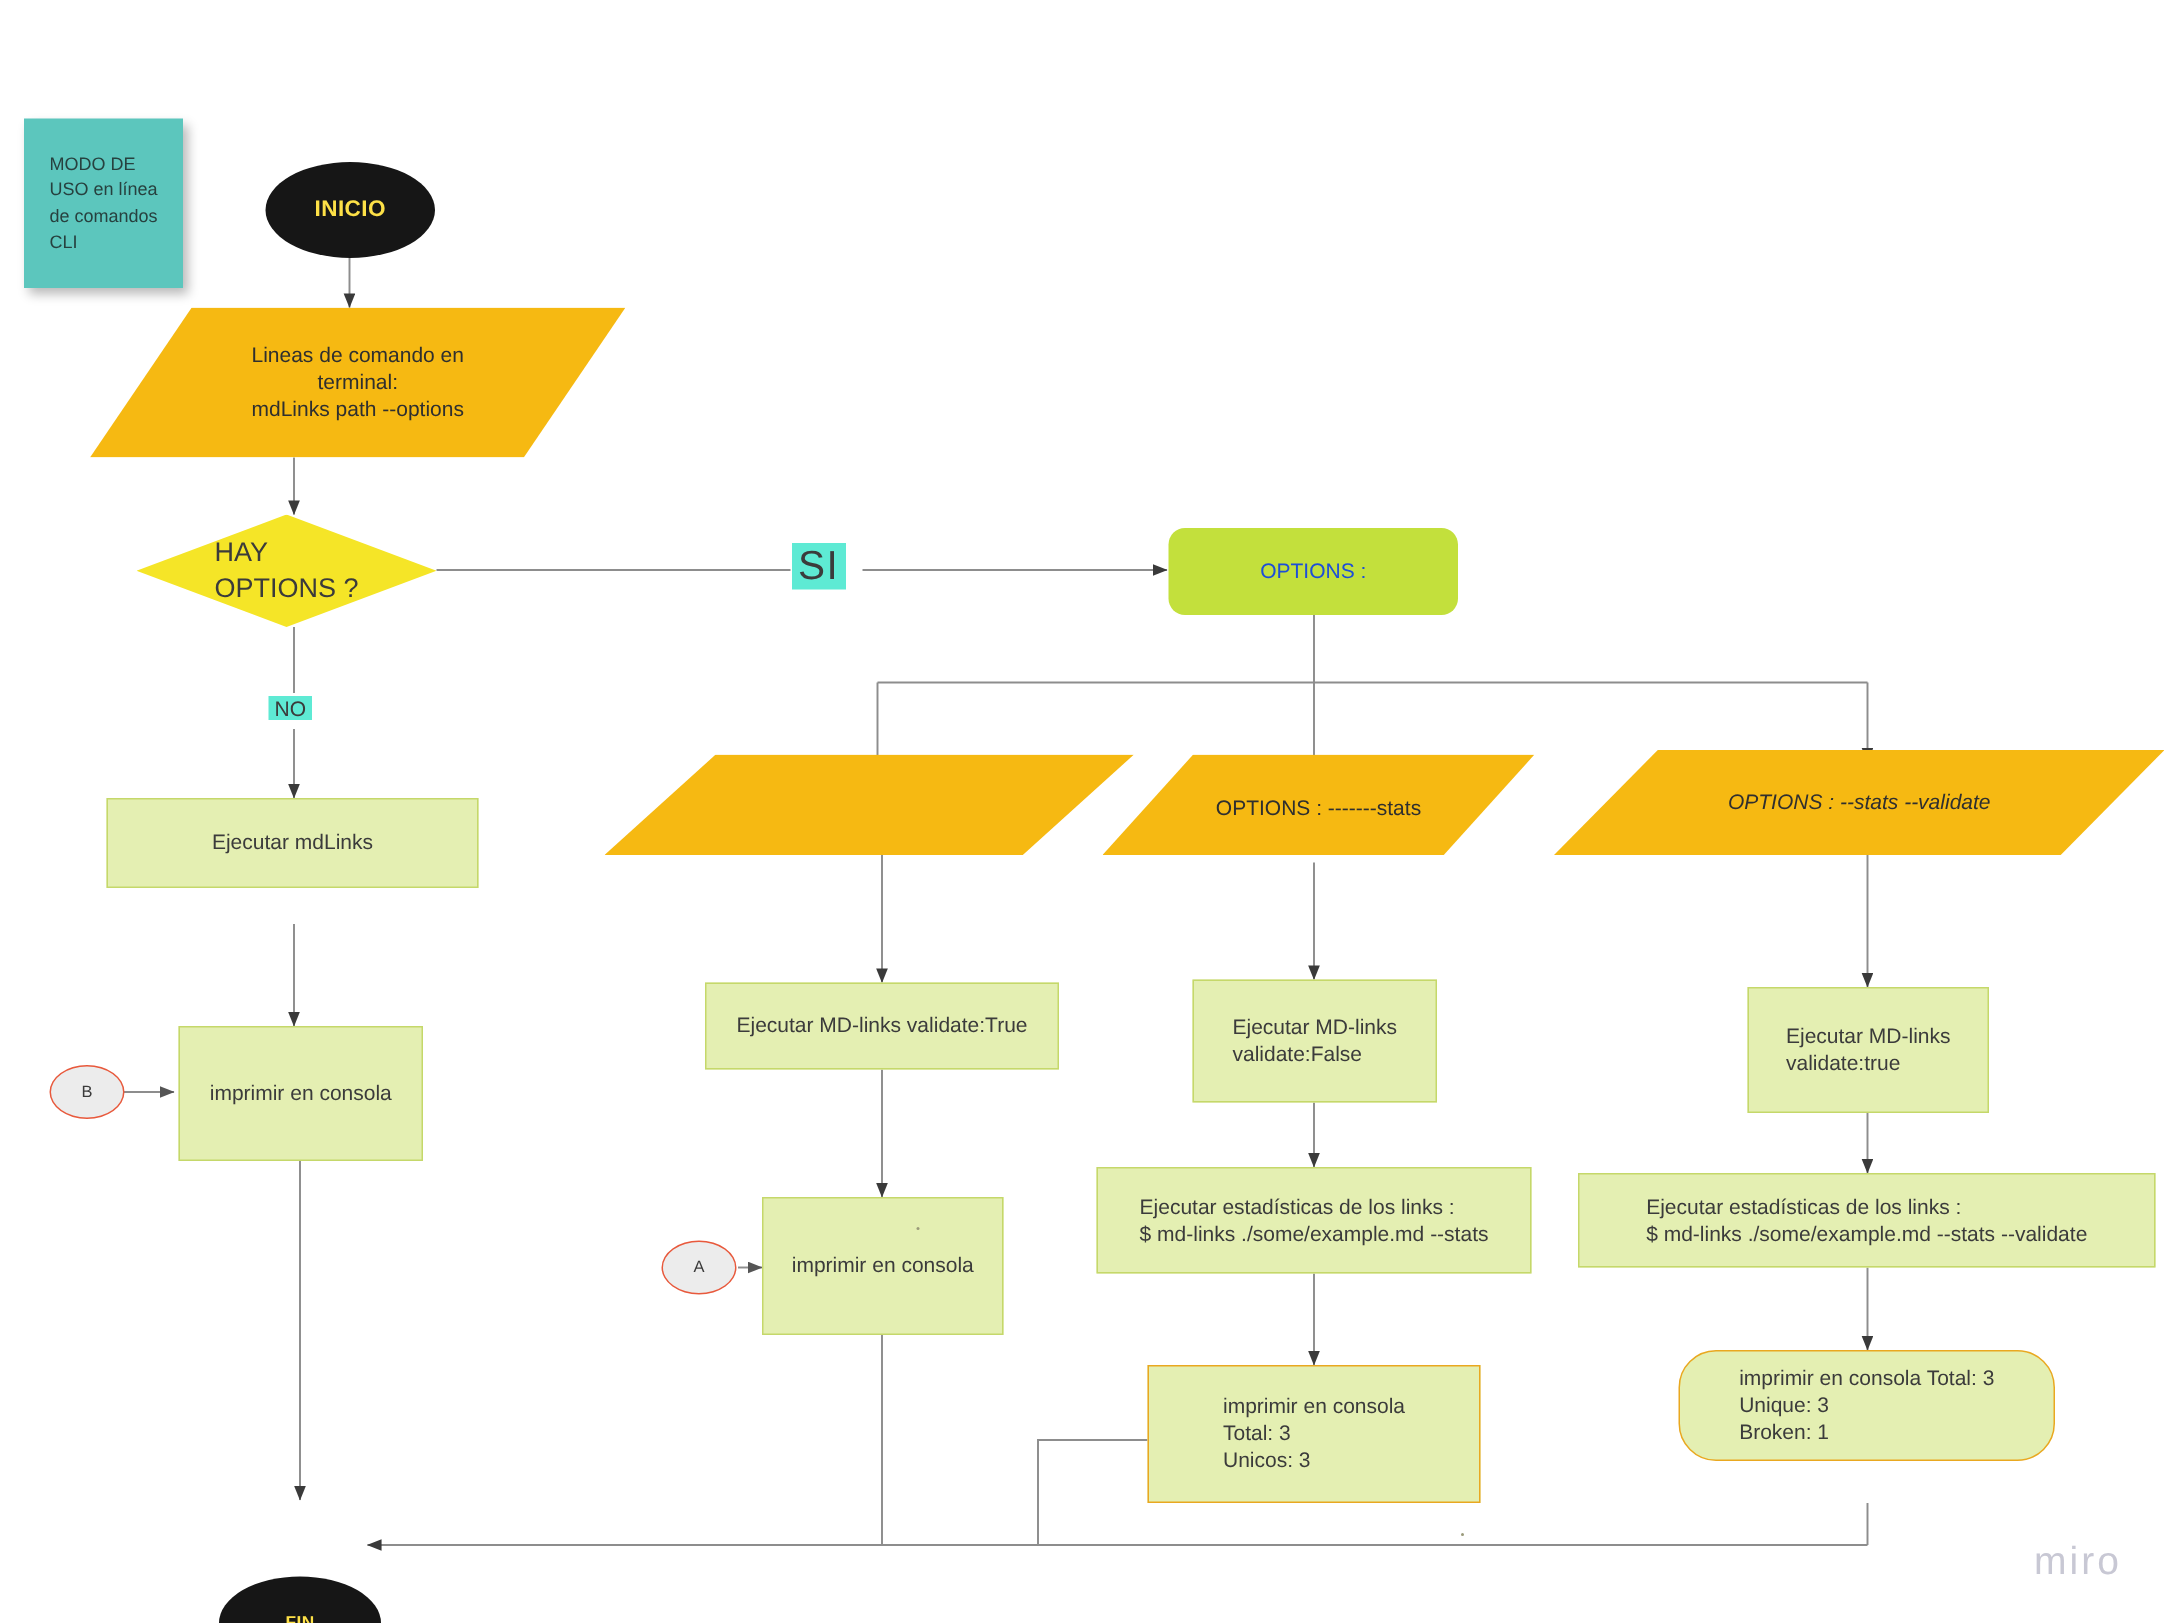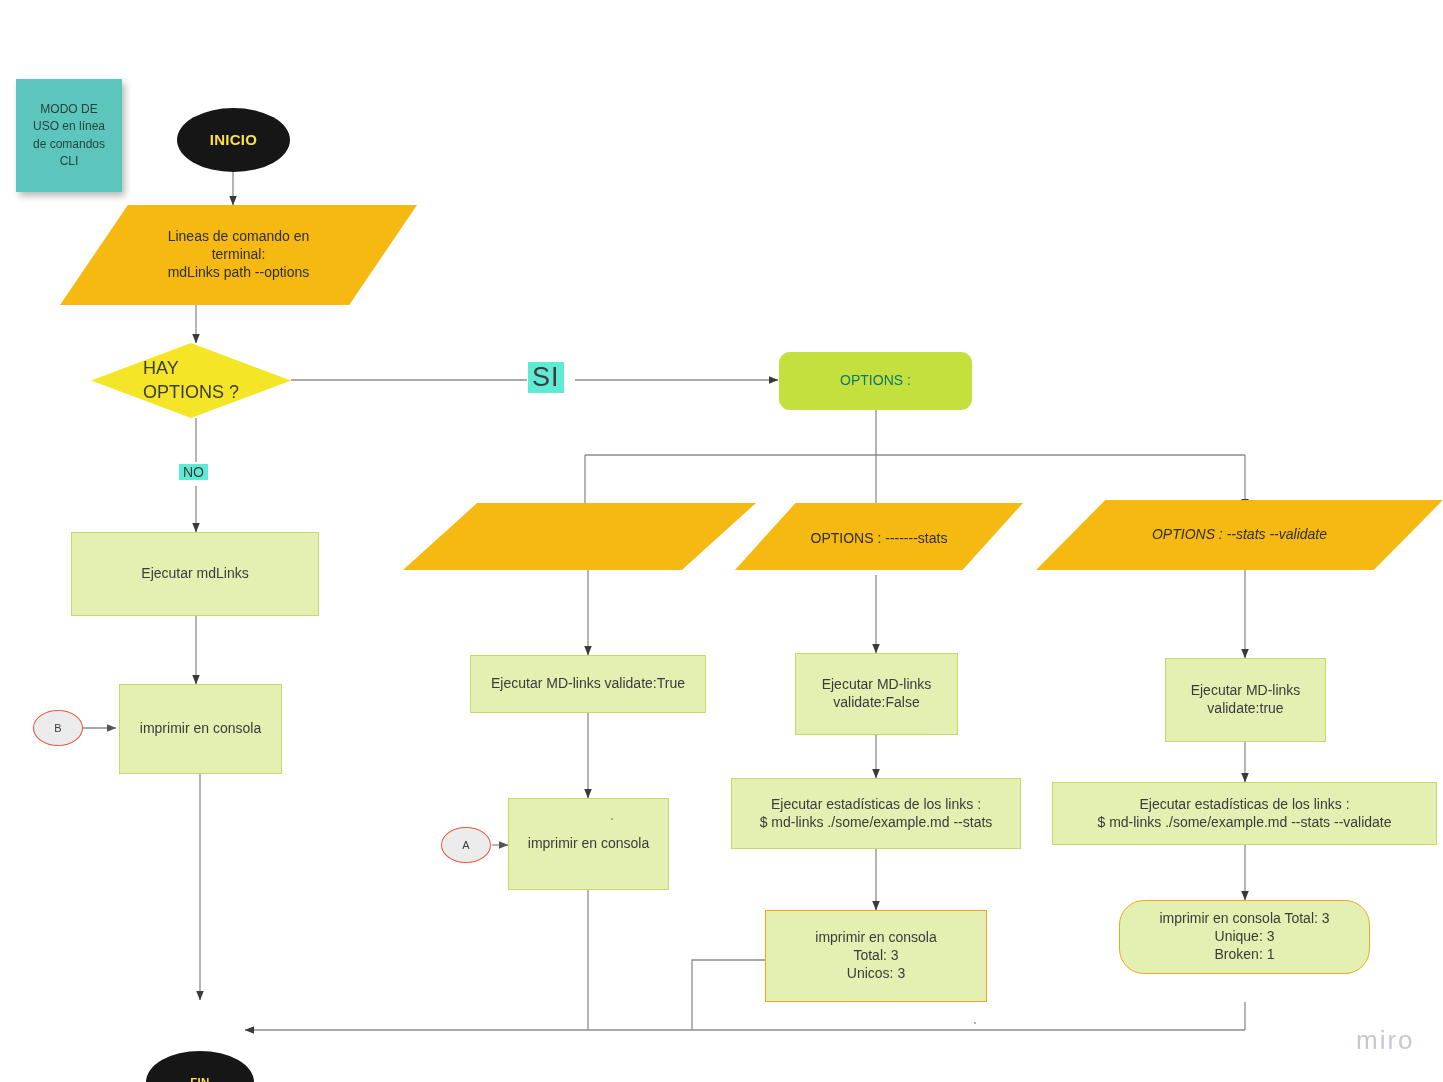--- a/index.html
+++ b/index.html
@@ -23,21 +23,21 @@
     width: 1443px;
     height: 1082px;
     pointer-events: none;
   }
   .node {
     position: absolute;
     box-sizing: border-box;
     display: flex;
     align-items: center;
     justify-content: center;
-    text-align: center;
+    text-align: left;
     color: #3b3b3b;
     line-height: 1.28;
     white-space: pre-line;
   }
 
   
   .sticky {
     background: #5cc6bd;
     color: #27413f;
     font-size: 12px;
@@ -107,21 +107,21 @@
   }
   .proc.result {
     border: 1px solid #e9a820;
   }
 
   
   .rounded-lime {
     background: #c3e03c;
     border-radius: 11px;
     font-size: 14px;
-    color: #0f766e;
+    color: #1d4ed8;
   }
 
   
   .connector {
     background: #ececec;
     border: 1.6px solid #e8593c;
     border-radius: 50%;
     font-size: 11px;
     color: #3b3b3b;
   }
@@ -233,21 +233,21 @@
     <div class="diamond-label">HAY
 OPTIONS ?</div>
   </div>
 
   <div class="edge-label si" style="left:528px; top:362px;">SI</div>
 
   <div class="edge-label no" style="left:179px; top:464px;">NO</div>
 
   <div class="node rounded-lime" style="left:779px; top:352px; width:193px; height:58px;">OPTIONS :</div>
 
-  <div class="node proc" style="left:71px; top:532px; width:248px; height:84px;">Ejecutar mdLinks</div>
+  <div class="node proc" style="left:71px; top:532px; width:248px; height:60px;">Ejecutar mdLinks</div>
 
   <div class="node proc" style="left:119px; top:684px; width:163px; height:90px;">imprimir en consola</div>
 
   <div class="node connector" style="left:33px; top:710px; width:50px; height:36px;">B</div>
 
   <div class="node terminator small" style="left:146px; top:1051px; width:108px; height:62px;">FIN</div>
 
   <div class="para-wrap" style="left:403px; top:503px; width:353px; height:67px;">
     <div class="para-shape" style="clip-path: polygon(21% 0%, 100% 0%, 79% 100%, 0% 100%);"></div>
   </div>

